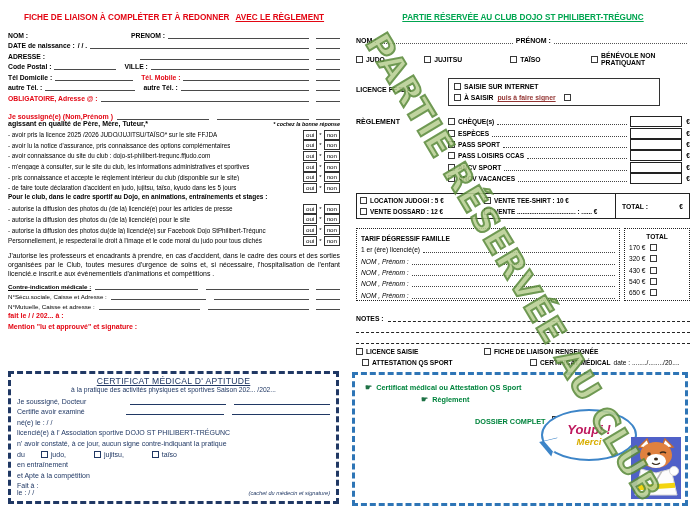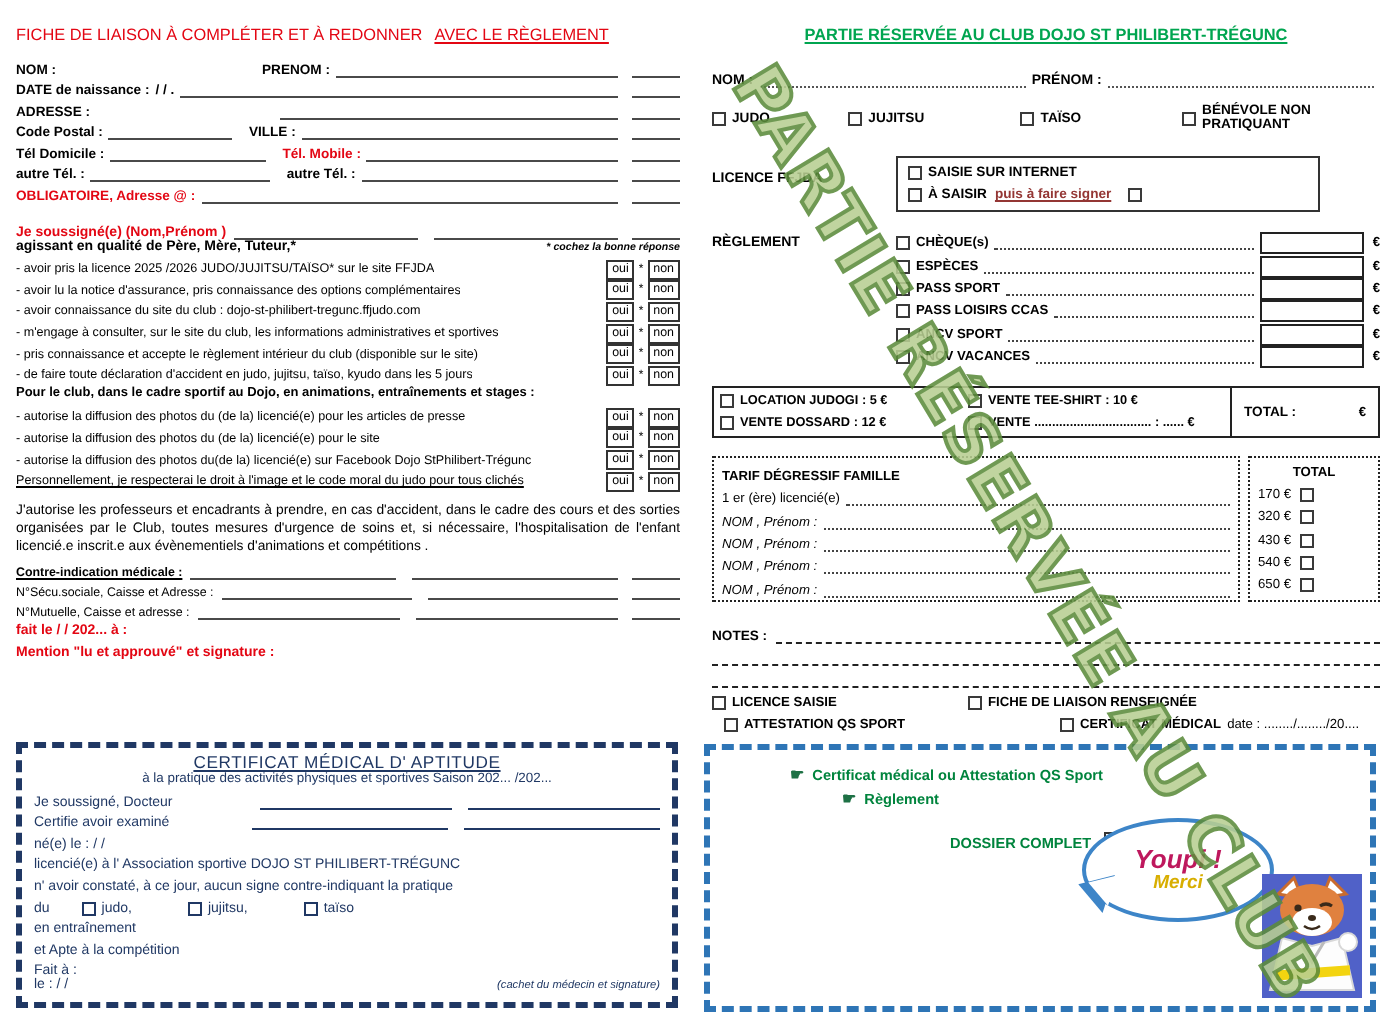--- a/index.html
+++ b/index.html
@@ -12,21 +12,21 @@
   
   .red { color:#e30613; }
   .bold { font-weight:bold; }
   .cb { width:7px; height:7px; border:1px solid #3a3a3a; display:inline-block; vertical-align:-1px; margin-right:3px; background:#fff; flex:none; }
   .cb-navy { border-color:#203864; }
   .line { border-bottom:1px solid #4a4a4a; height:8px; flex:1 1 auto; }
   .tail { border-bottom:1px solid #4a4a4a; height:8px; width:24px; margin-left:7px; flex:none; }
   .gap  { width:8px; flex:none; }
 
   
-  .lp-title { font-size:8.2px; font-weight:normal; color:#e30613; margin:3px 0 6px 0; white-space:nowrap; }
+  .lp-title { text-align:center; font-size:8.2px; font-weight:bold; color:#e30613; margin:3px 0 6px 0; white-space:nowrap; }
   .lp-title .u { text-decoration:underline; margin-left:6px; }
   .info-row { display:flex; align-items:flex-end; font-size:6.8px; font-weight:bold; height:10.5px; white-space:nowrap; }
   .info-row .lbl { margin-right:3px; flex:none; }
   .soussigne-row { display:flex; align-items:flex-end; height:11px; font-size:7px; font-weight:bold; margin-top:7px; }
   .qualite-row { display:flex; justify-content:space-between; align-items:baseline; font-size:7px; font-weight:bold; height:10px; }
   .note { font-size:5.3px; font-style:italic; font-weight:bold; }
   .chk-row { display:flex; justify-content:space-between; align-items:center; height:10.6px; font-size:6.3px; white-space:nowrap; }
   .chk-row .txt { overflow:hidden; }
   .ynwrap { flex:none; display:flex; align-items:center; margin-left:4px; }
   .yn { border:1px solid #333; font-size:6.2px; line-height:8px; padding:0 2px; display:inline-block; background:#fff; }
@@ -532,21 +532,21 @@
           <span>ATTESTATION QS SPORT</span>
         </span>
       <span class="a-item">
           <span class="cb"></span>
           <span>CERTIFICAT MÉDICAL</span>
           <span style="font-weight:normal;margin-left:3px;">date : ......../......../20....</span>
         </span>
     </div>
 
     <div class="final-box">
-      <div class="fc-item" style="margin-left:30px;"><span class="fc-bullet">☛</span><span>Certificat médical ou Attestation QS Sport</span></div>
+      <div class="fc-item" style=""><span class="fc-bullet">☛</span><span>Certificat médical ou Attestation QS Sport</span></div>
       <div class="fc-item" style="margin-left:56px;"><span class="fc-bullet">☛</span><span>Règlement</span></div>
       <div class="dossier-row">
         <span>DOSSIER COMPLET</span>
         <span class="dossier-cb"></span>
       </div>
       <div class="bubble">
         <span class="l1">Youpi !</span>
         <span class="l2">Merci</span>
       </div>
       <svg class="mascot" width="50" height="62" viewBox="0 0 50 62">

